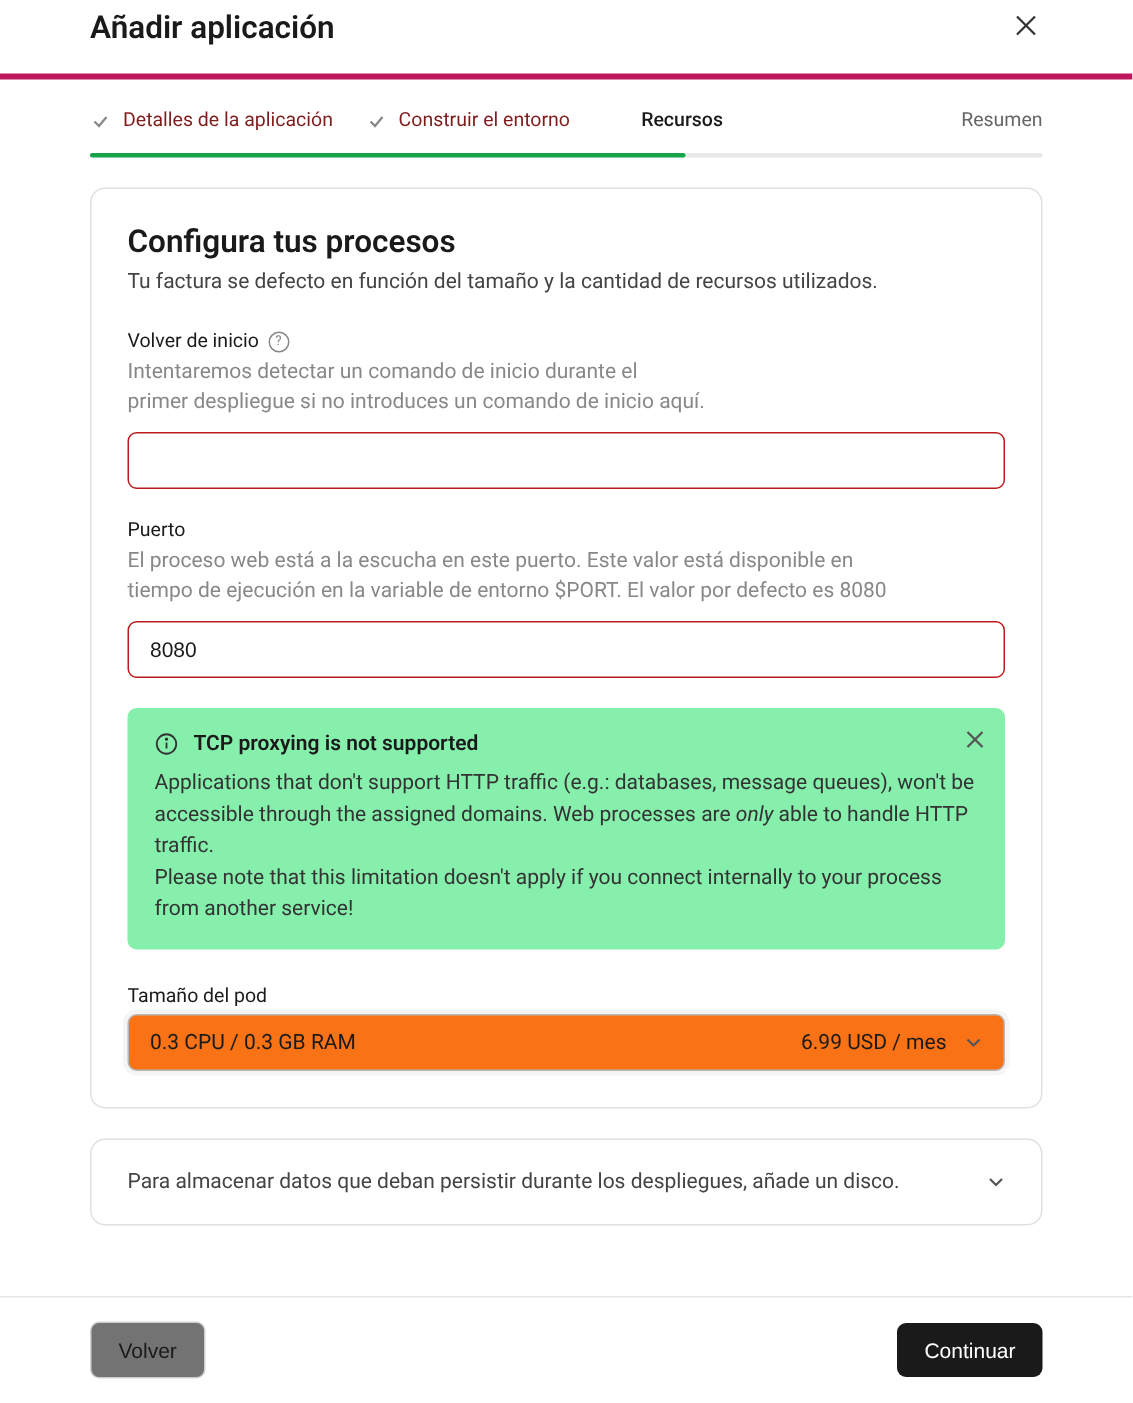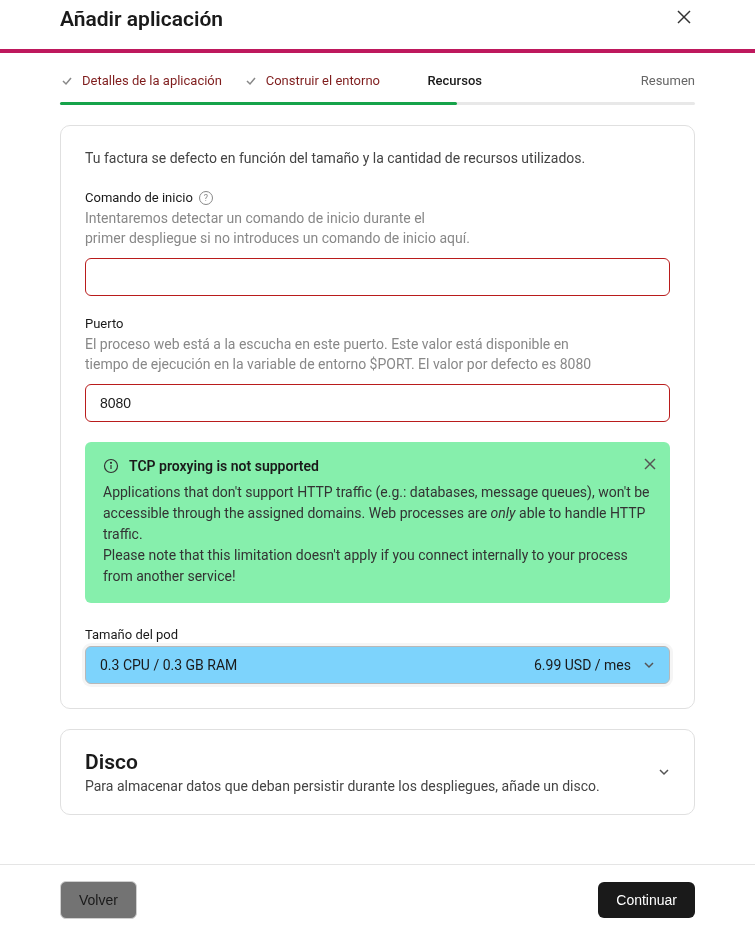--- a/index.html
+++ b/index.html
@@ -177,21 +177,21 @@
     .alert-body .only {
       font-style: italic;
     }
     .select-wrapper {
       width: 100%;
       padding: 10px 14px;
       border: 1px solid #b8b8b8;
       border-radius: 6px;
       font-size: 14px;
       color: #1a1a1a;
-      background: #7dd3fc;
+      background: #f97316;
       display: flex;
       justify-content: space-between;
       align-items: center;
       cursor: pointer;
       box-shadow: 0 0 0 3px rgba(0,0,0,0.04);
     }
     .select-right {
       display: flex;
       align-items: center;
       gap: 12px;
@@ -286,24 +286,25 @@
     <span>Resumen</span>
   </div>
 </div>
 
 <div class="progress-track">
   <div class="progress-fill"></div>
 </div>
 
 <div class="content">
   <div class="card">
+    <div class="section-title">Configura tus procesos</div>
     <div class="section-subtitle">Tu factura se defecto en función del tamaño y la cantidad de recursos utilizados.</div>
 
     <div class="field-label">
-      <span>Comando de inicio</span>
+      <span>Volver de inicio</span>
       <span class="help-icon">?</span>
     </div>
     <div class="field-hint">
       <span>Intentaremos detectar un comando de inicio durante el</span><br>
       <span>primer despliegue si no introduces un comando de inicio aquí.</span>
     </div>
     <input type="text" class="text-input" value="" style="">
 
     <div class="field-label">
       <span>Puerto</span>
@@ -347,21 +348,20 @@
         <svg class="chevron" width="12" height="12" viewBox="0 0 12 12" fill="none" stroke="#555" stroke-width="1.5">
           <polyline points="2,4 6,8 10,4"></polyline>
         </svg>
       </div>
     </div>
   </div>
 
   <div class="card-expandable">
     <div class="card-expandable-inner">
       <div>
-        <div class="disk-title">Disco</div>
         <div class="disk-subtitle">Para almacenar datos que deban persistir durante los despliegues, añade un disco.</div>
       </div>
       <svg class="chevron" width="14" height="14" viewBox="0 0 12 12" fill="none" stroke="#555" stroke-width="1.5">
         <polyline points="2,4 6,8 10,4"></polyline>
       </svg>
     </div>
   </div>
 </div>
 
 <div class="footer">

